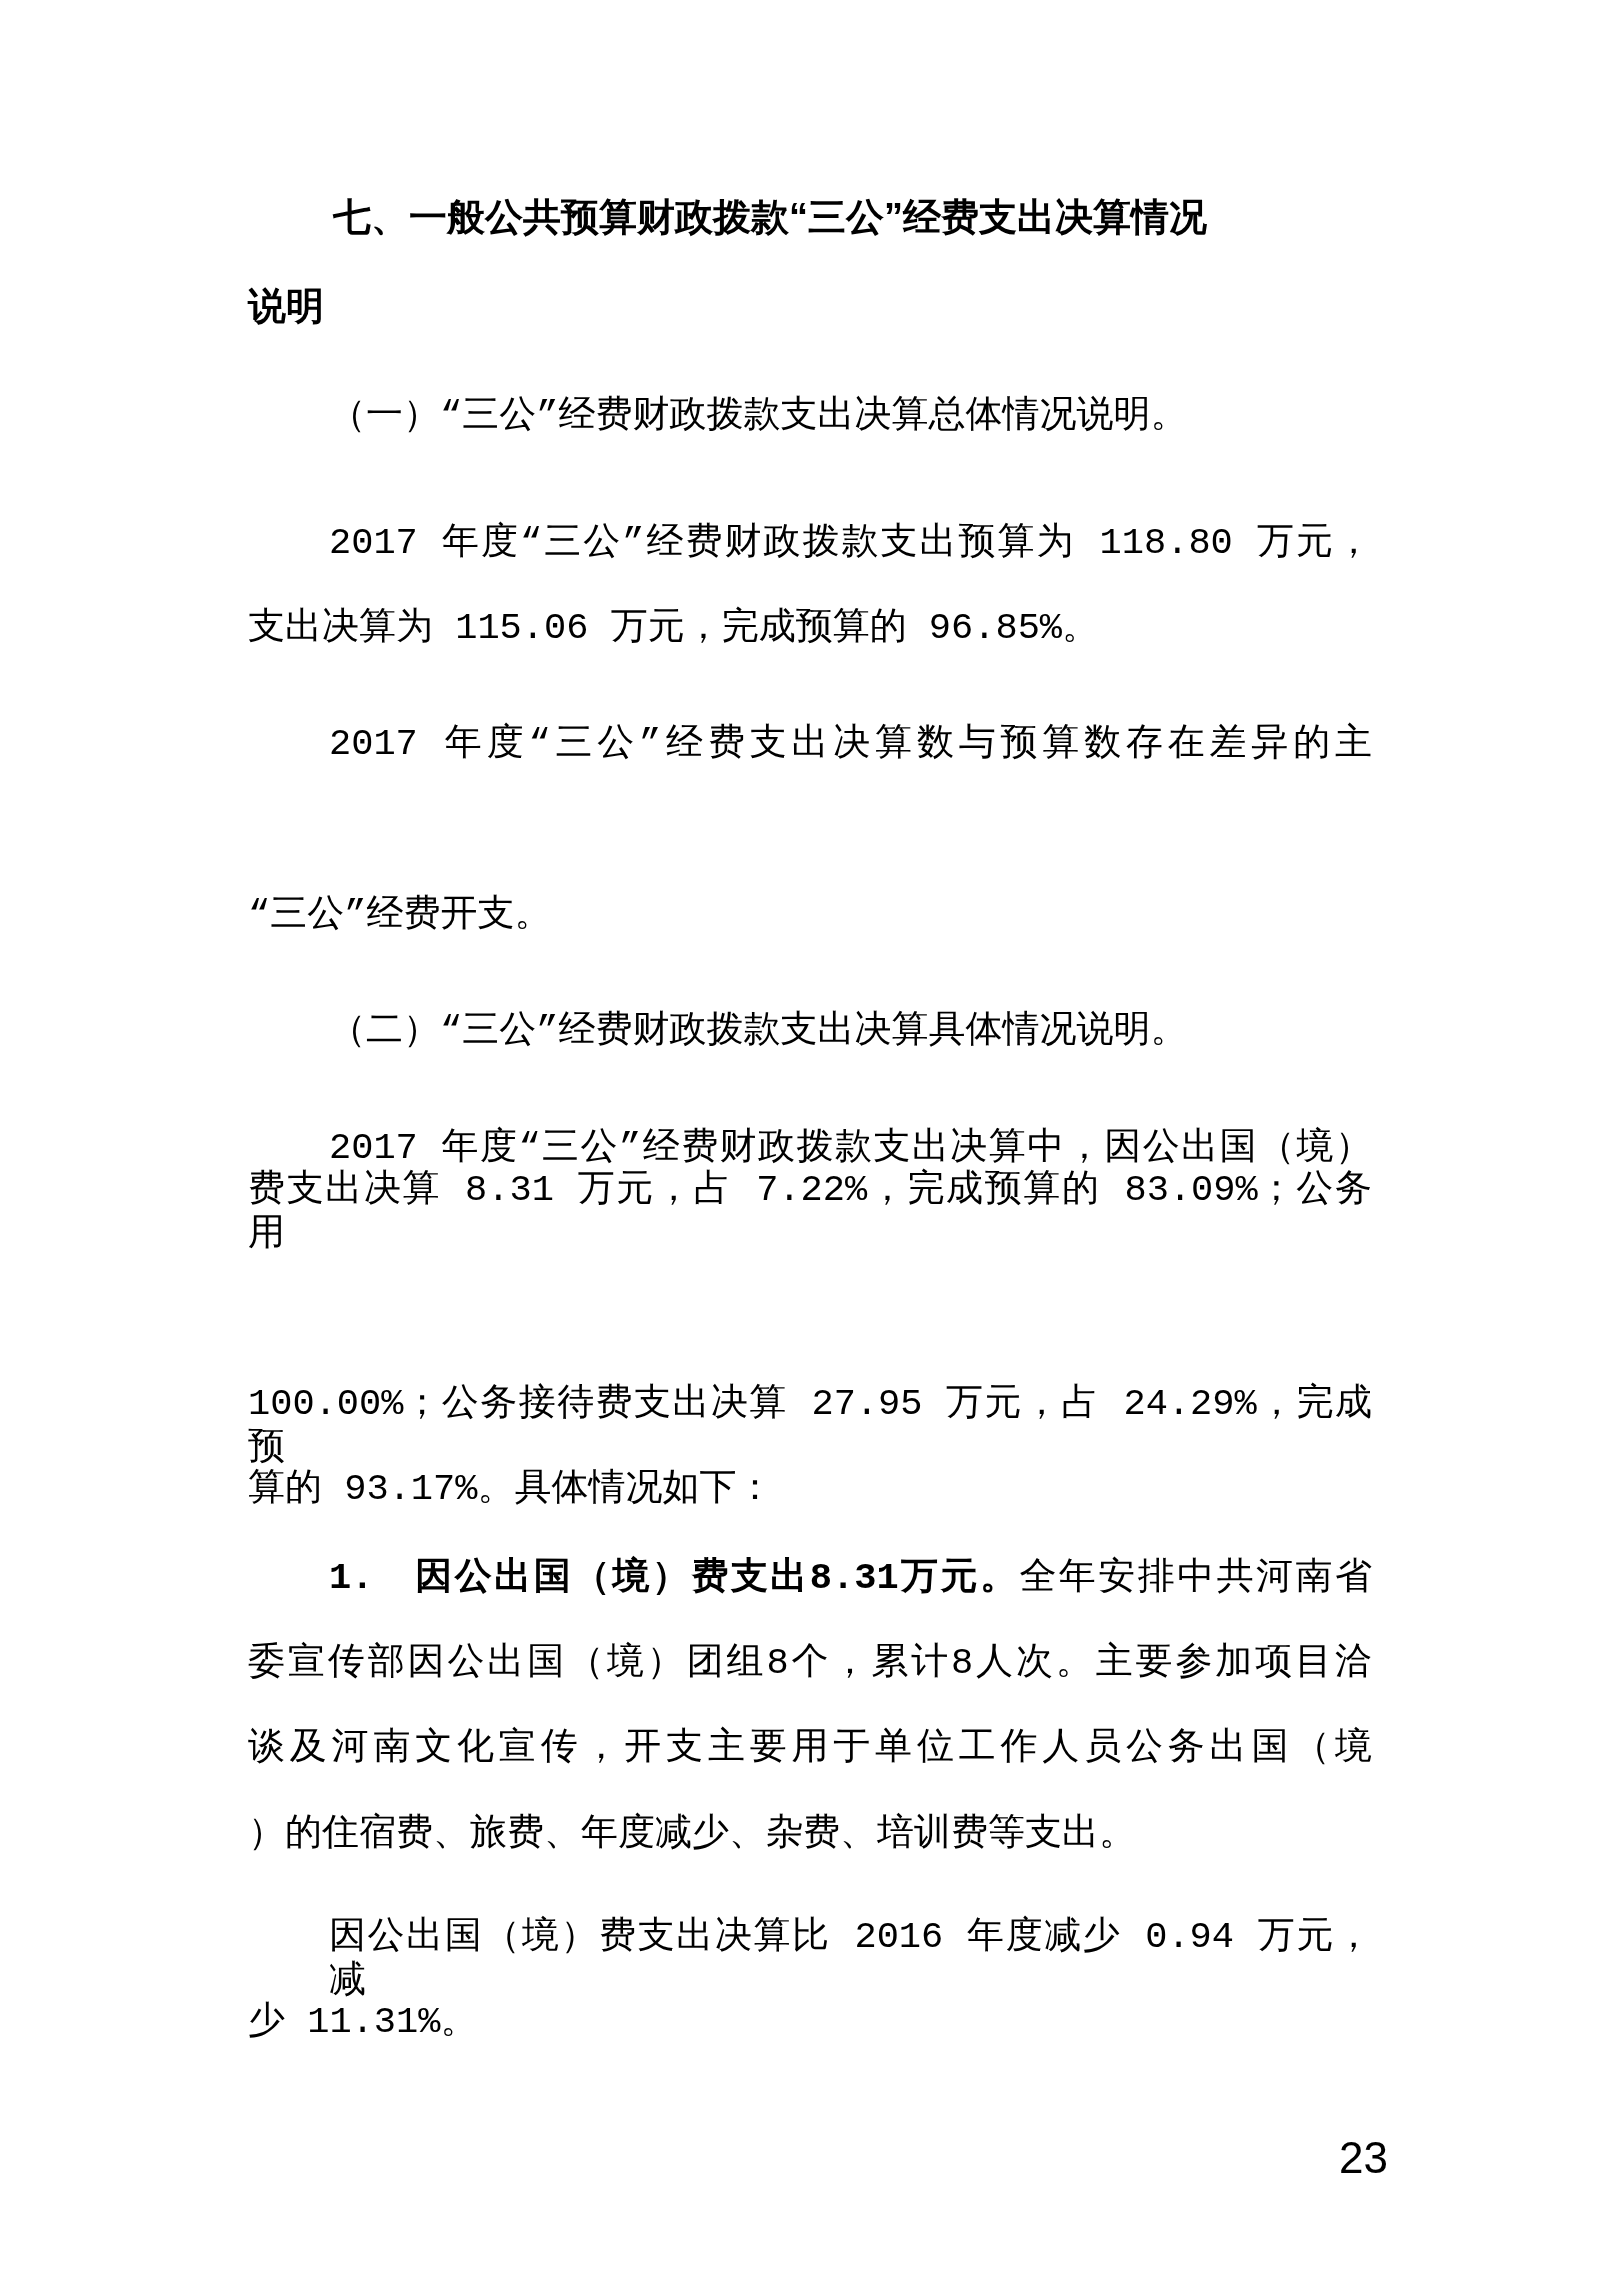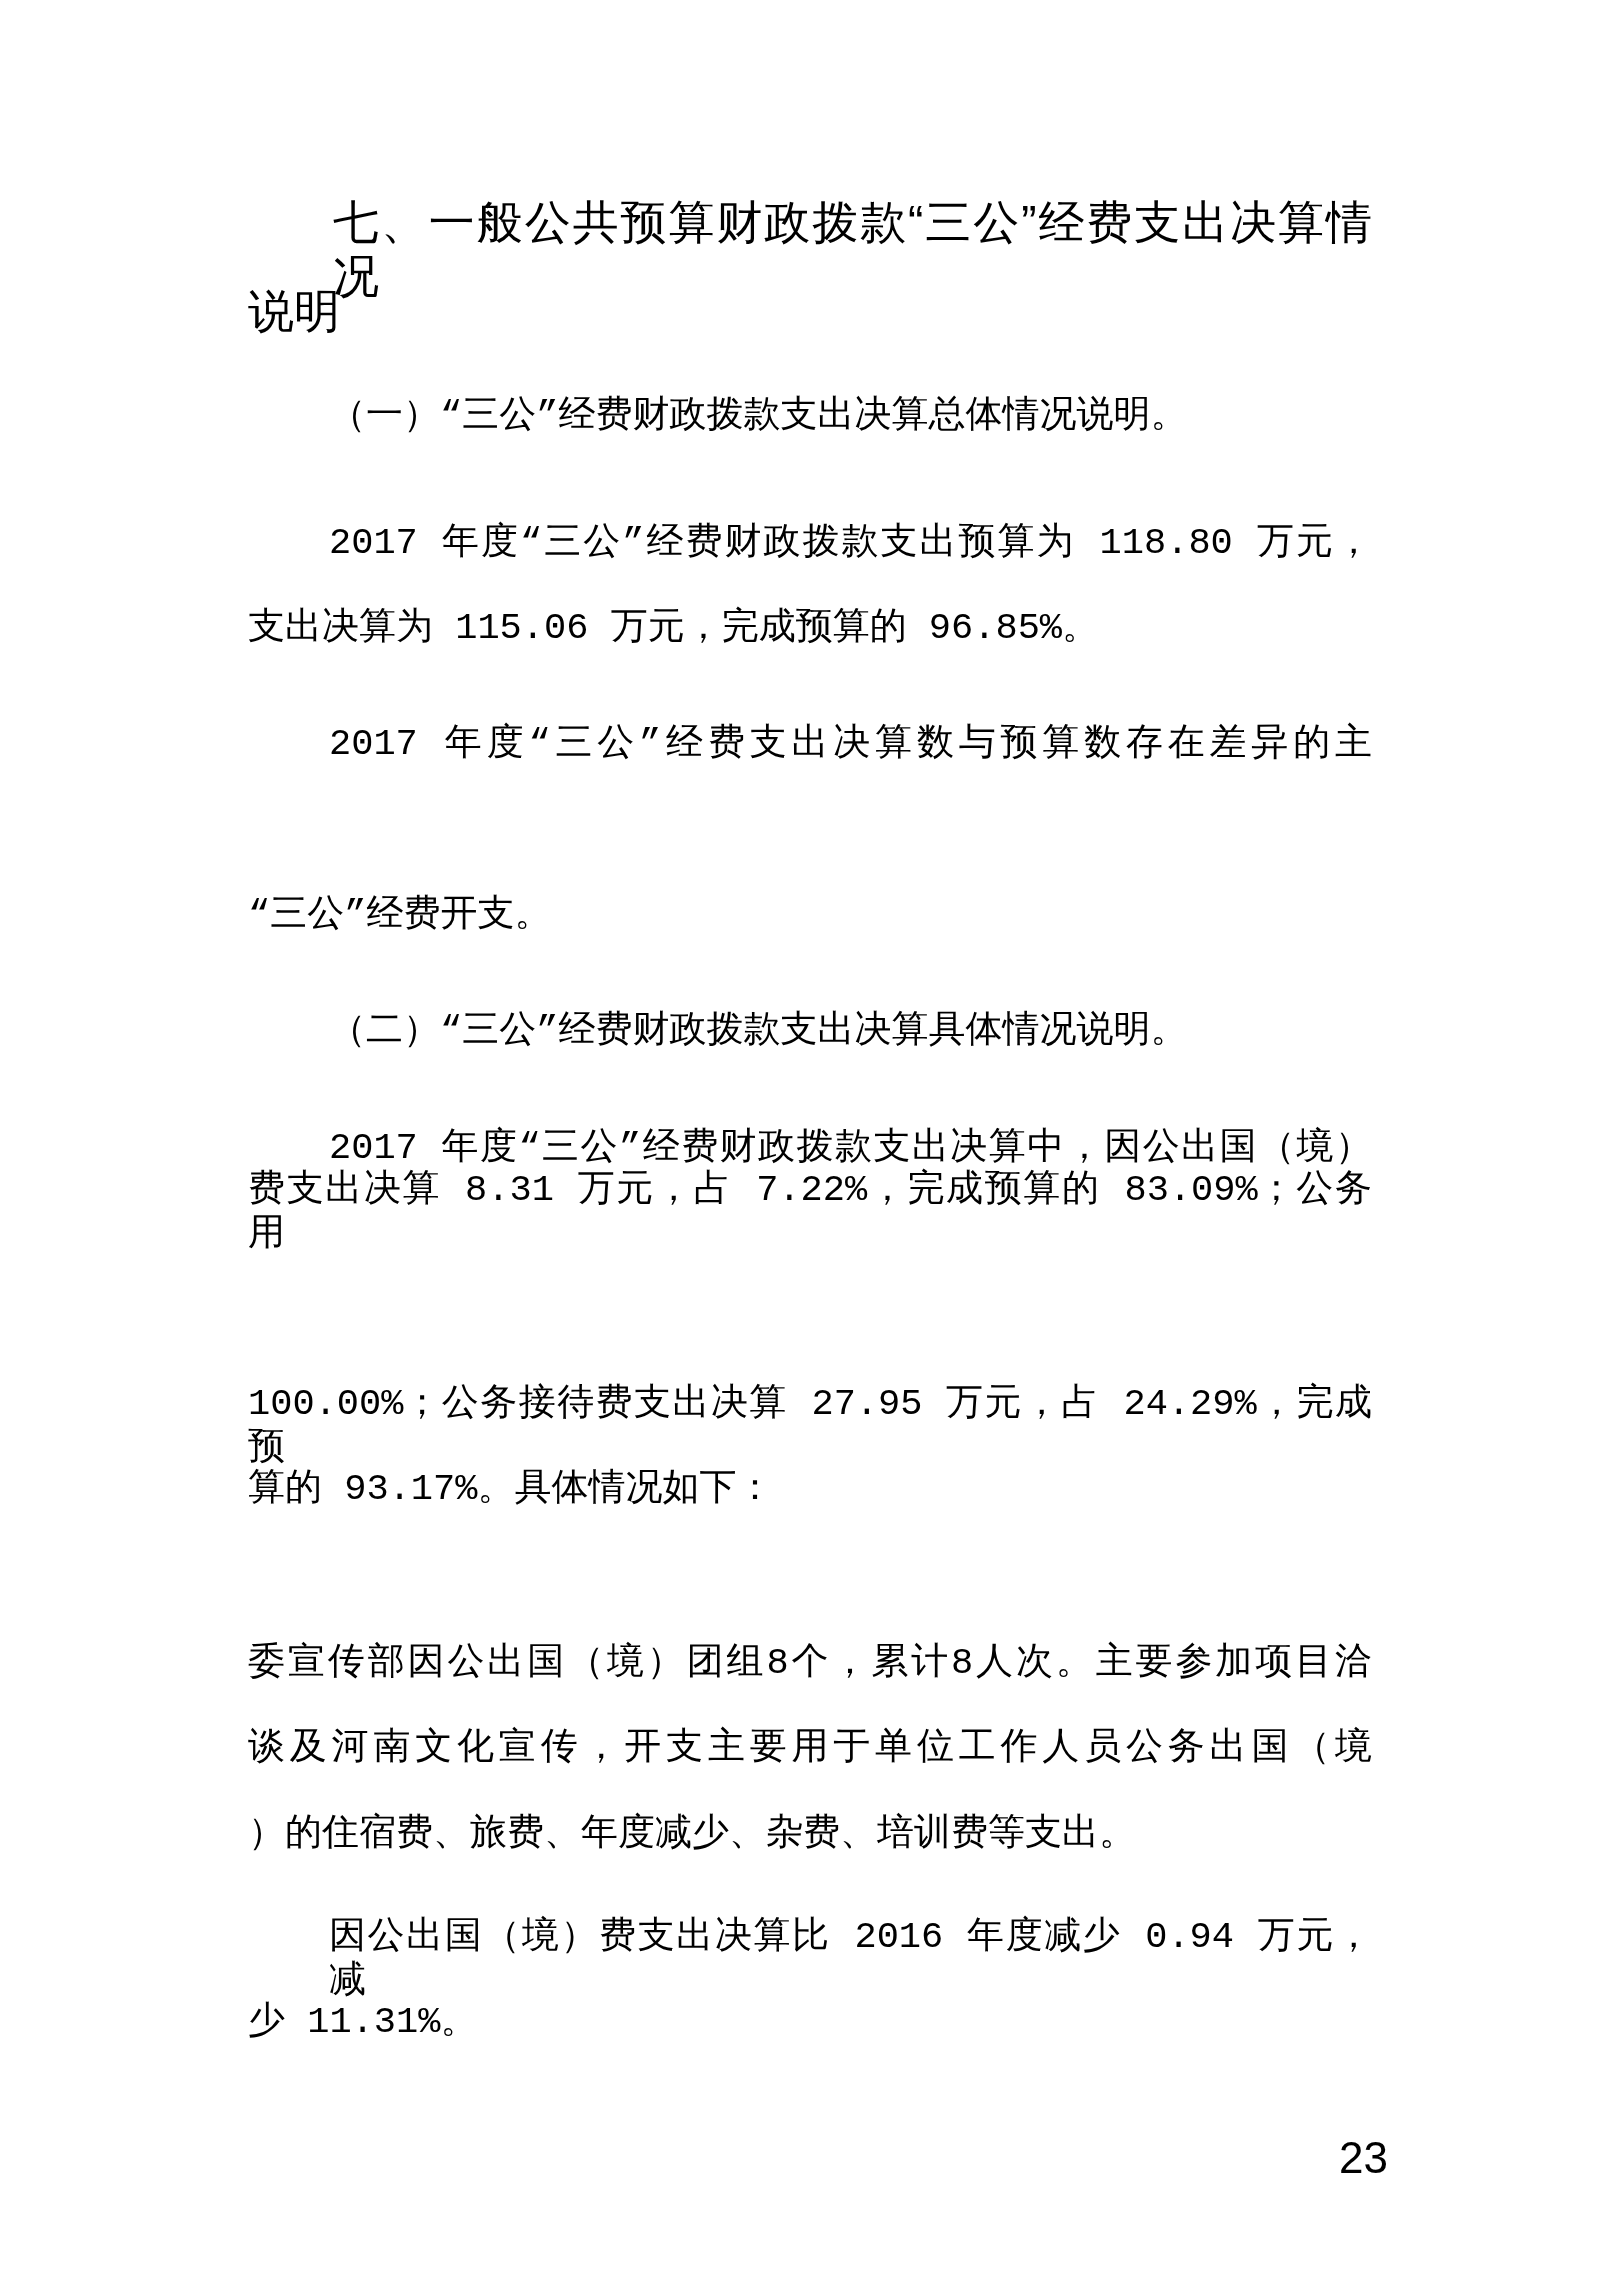--- a/index.html
+++ b/index.html
@@ -24,22 +24,22 @@
     line-height: 1.18;
     color: #000000;
     text-align: justify;
     white-space: normal;
     overflow: visible;
   }
   .just { text-align-last: justify; }
   .indent { padding-left: 81px; }
   .heading {
     font-family: "Liberation Sans", "DejaVu Sans", sans-serif;
-    font-weight: 400;
-    font-size: 46px;
+    font-weight: 700;
+    font-size: 38px;
   }
   .heading.indent { padding-left: 85px; }
   .b { font-weight: 700; }
   .pagenum {
     position: absolute;
     left: 1339px;
     top: 2133px;
     font-family: "Liberation Sans", "DejaVu Sans", sans-serif;
     font-size: 44px;
     color: #000000;
@@ -69,20 +69,23 @@
 
   <div class="line indent just" style="top:1127px">2017 年度“三公”经费财政拨款支出决算中，因公出国（境）</div>
 
   <div class="line just" style="top:1169px">费支出决算 8.31 万元，占 7.22%，完成预算的 83.09%；公务用</div>
 
 
   <div class="line just" style="top:1383px">100.00%；公务接待费支出决算 27.95 万元，占 24.29%，完成预</div>
 
   <div class="line" style="top:1468px">算的 93.17%。具体情况如下：</div>
 
+  <div class="line indent just" style="top:1557px">
+    <span class="b">1.　因公出国（境）费支出8.31万元。</span><span>全年安排中共河南省</span>
+  </div>
 
   <div class="line just" style="top:1642px">委宣传部因公出国（境）团组8个，累计8人次。主要参加项目洽</div>
 
   <div class="line just" style="top:1727px">谈及河南文化宣传，开支主要用于单位工作人员公务出国（境</div>
 
   <div class="line" style="top:1813px">）的住宿费、旅费、年度减少、杂费、培训费等支出。</div>
 
   <div class="line indent just" style="top:1916px">因公出国（境）费支出决算比 2016 年度减少 0.94 万元，减</div>
 
   <div class="line" style="top:2001px">少 11.31%。</div>

